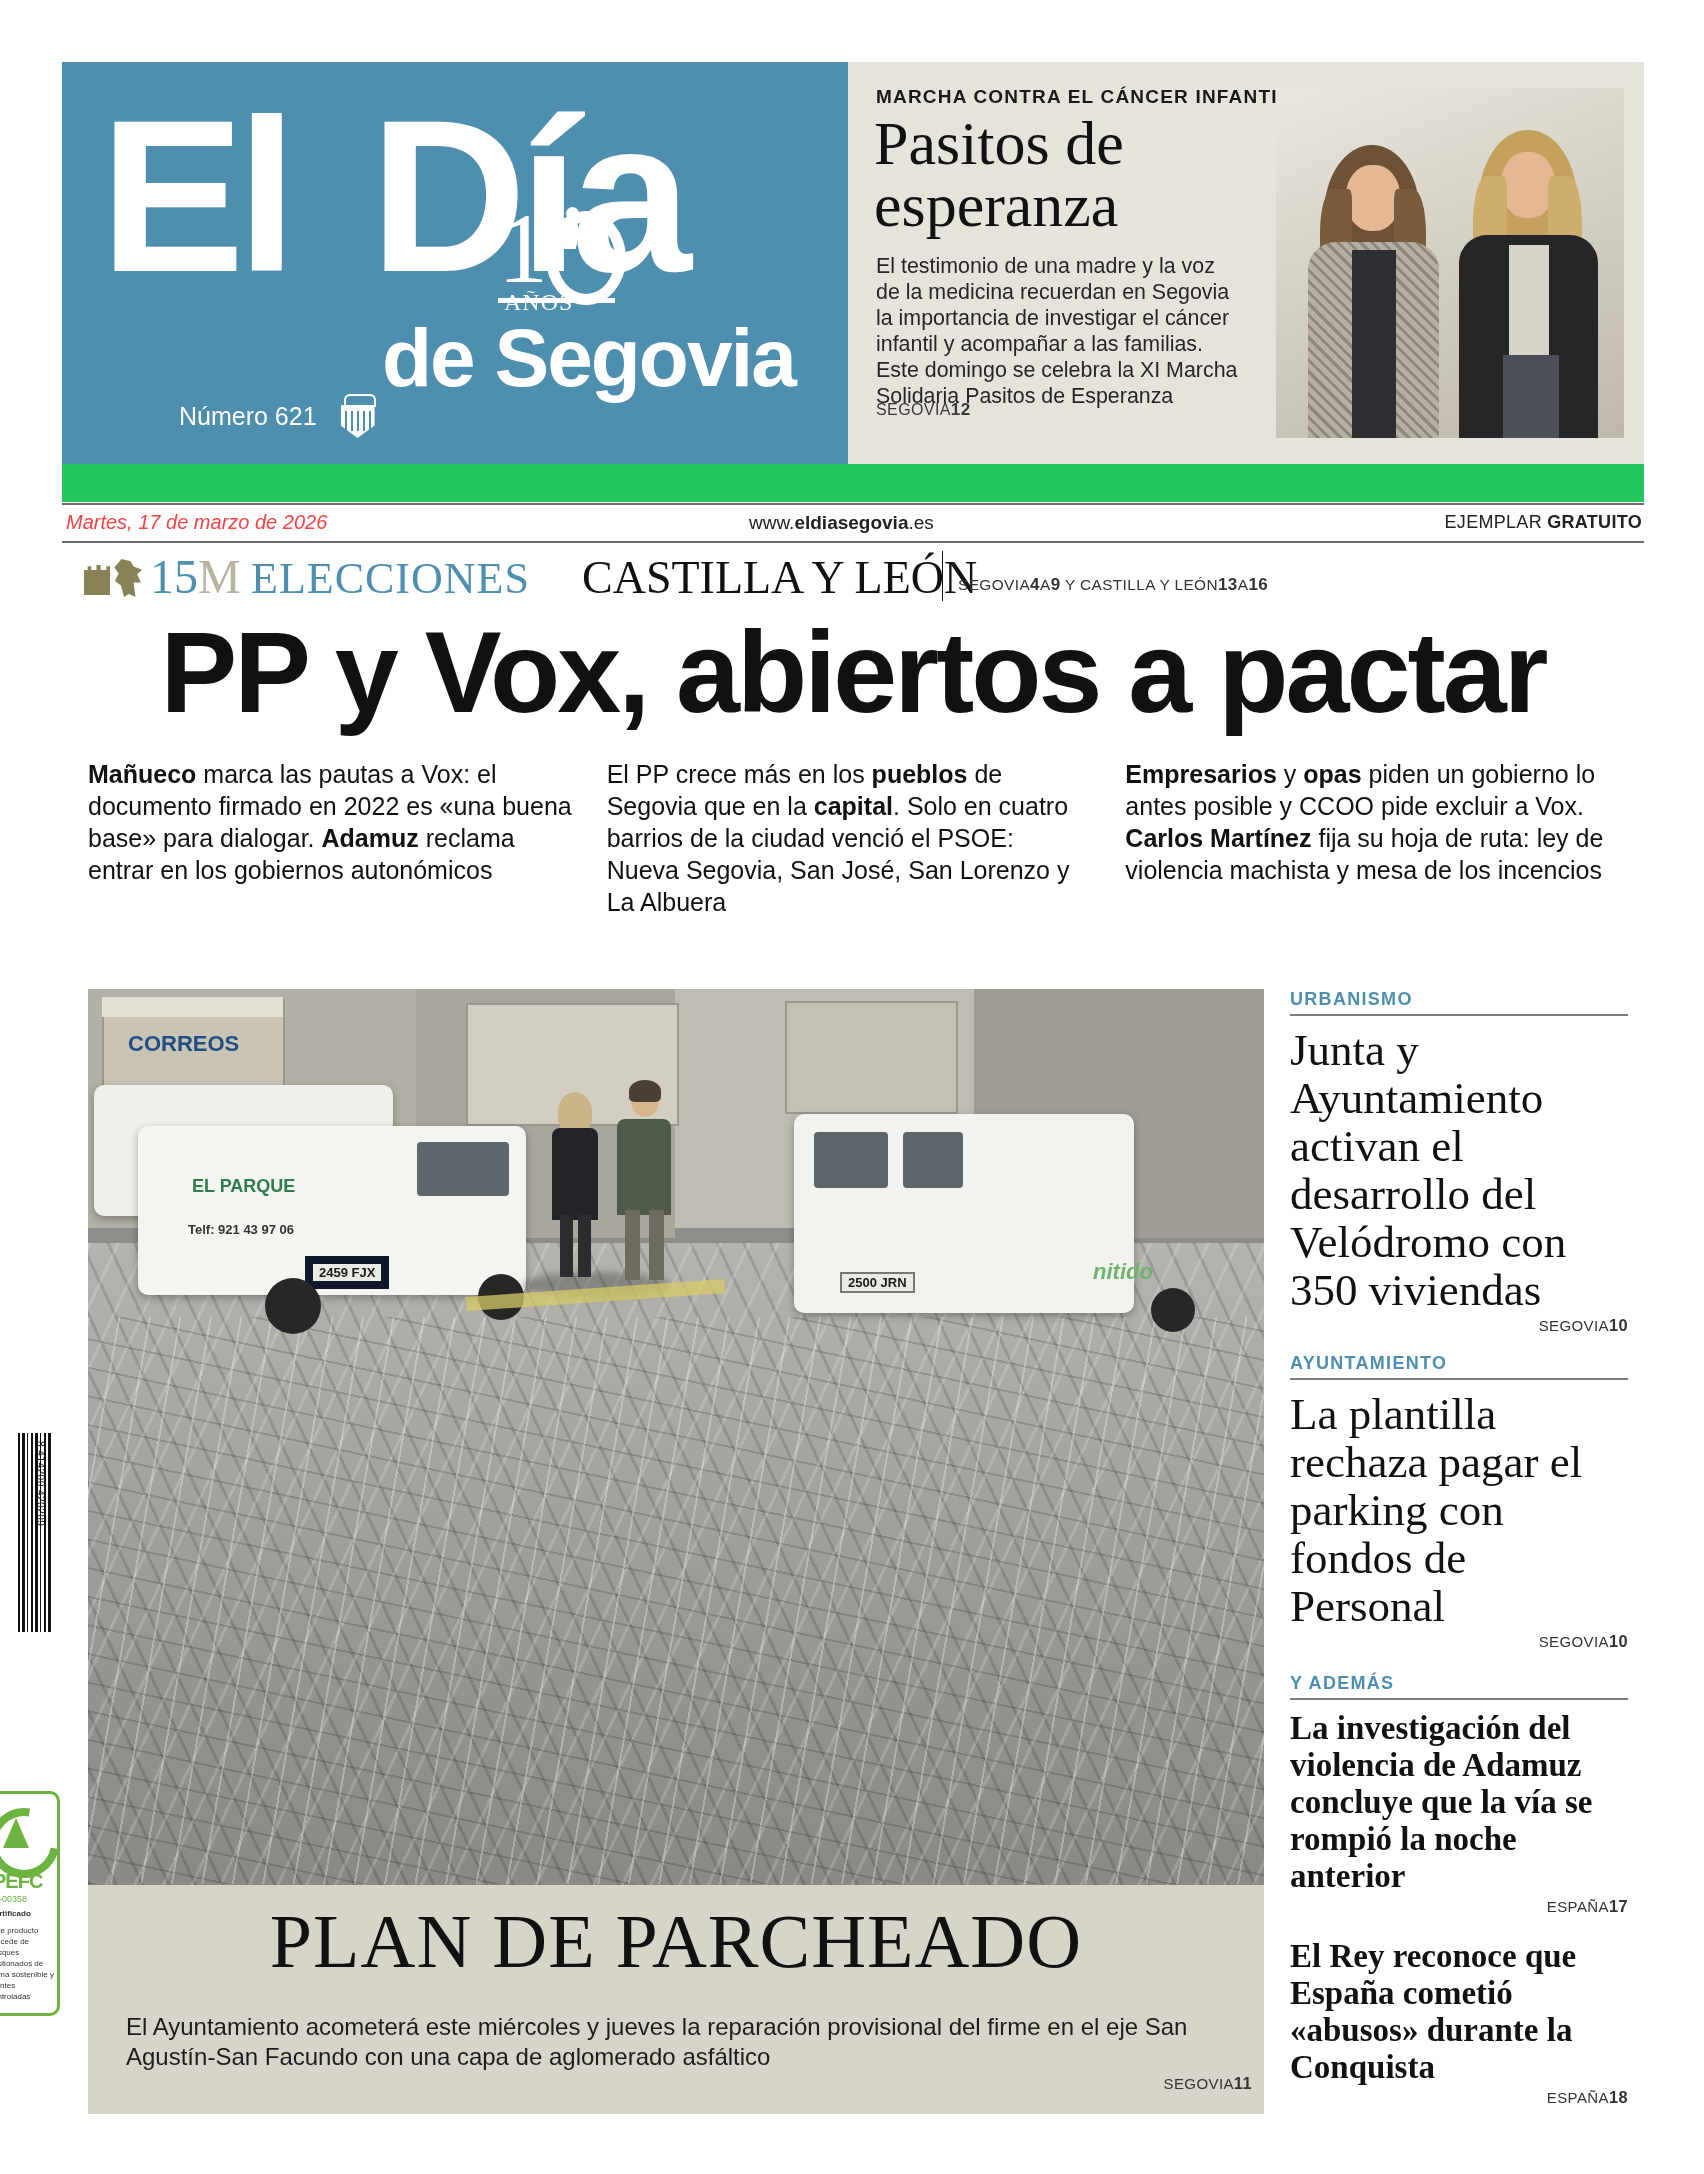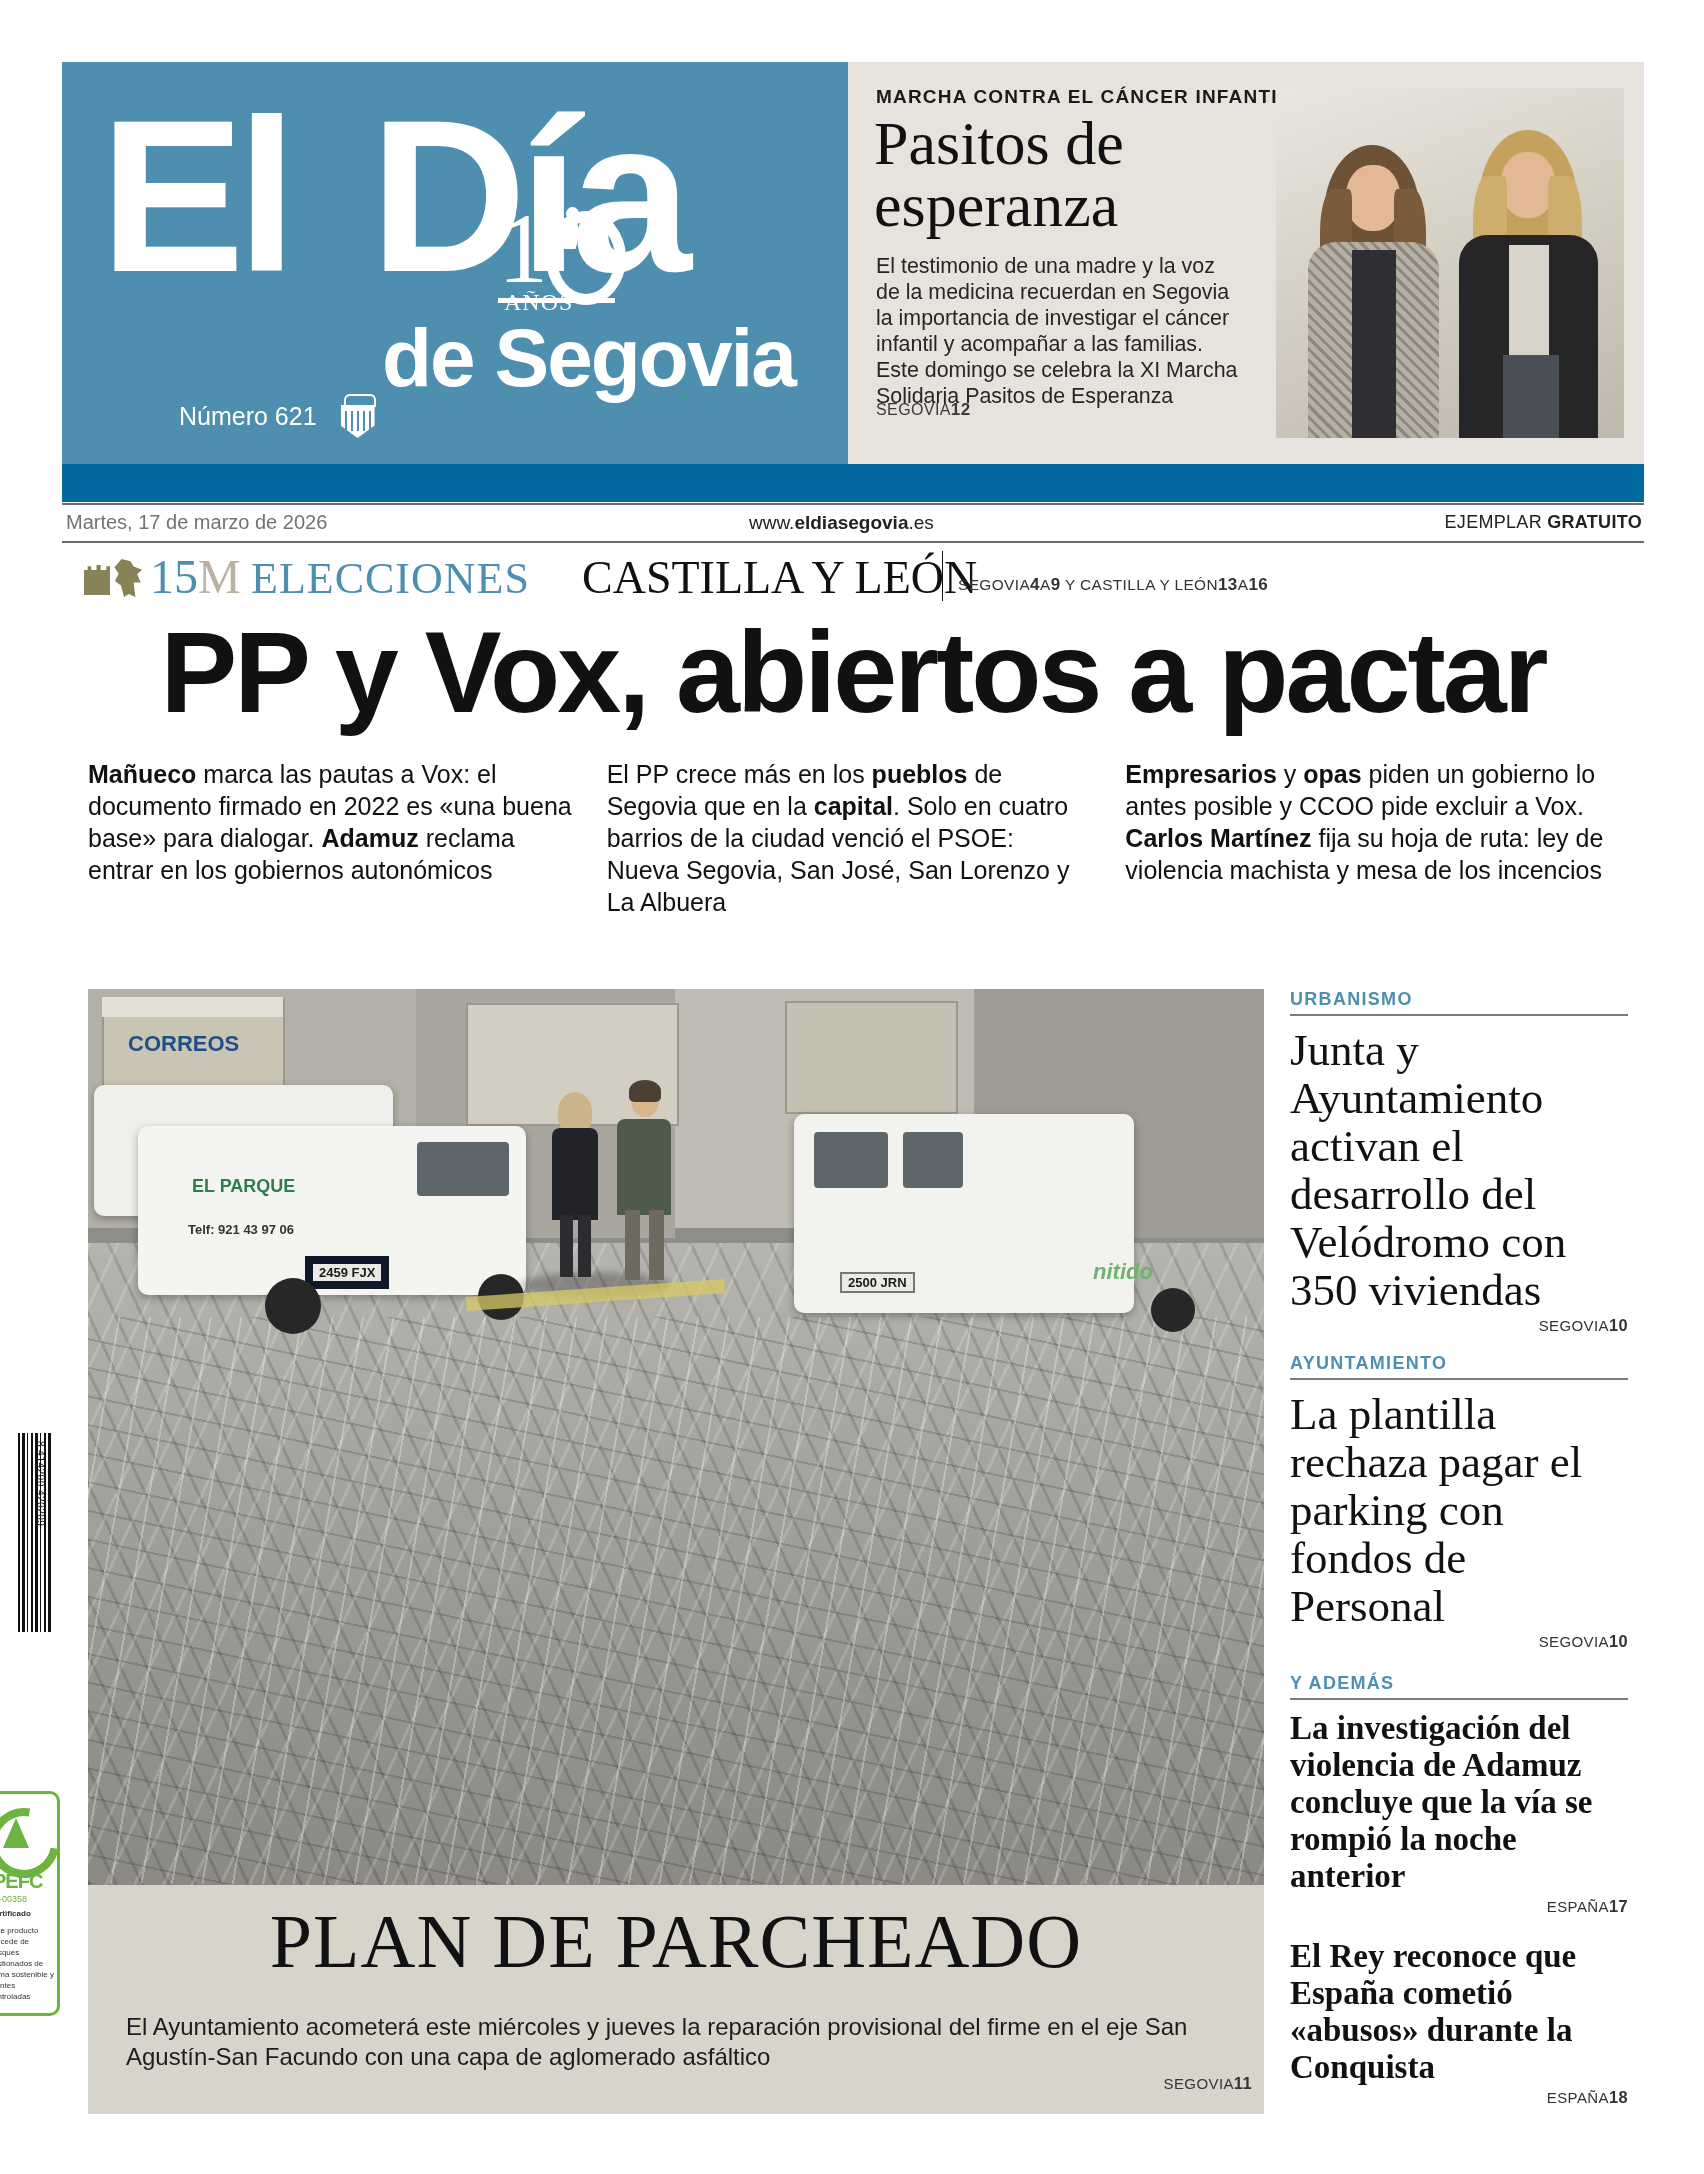--- a/index.html
+++ b/index.html
@@ -19,21 +19,21 @@
   .pefc-mark{position:absolute;left:2px;top:14px;width:54px;height:54px;border-radius:50%;
     border:8px solid #6cb33f;border-right-color:transparent;transform:rotate(-35deg);}
   .pefc-tree{position:absolute;left:16px;top:24px;width:0;height:0;
     border-left:13px solid transparent;border-right:13px solid transparent;border-bottom:30px solid #6cb33f;}
   .pefc-name{position:absolute;left:6px;top:76px;font-size:20px;font-weight:bold;color:#6cb33f;letter-spacing:-1px;}
   .pefc-code{position:absolute;left:2px;top:100px;font-size:9px;color:#6cb33f;}
   .pefc-t1{position:absolute;left:2px;top:115px;font-size:8px;font-weight:bold;color:#333;}
   .pefc-t2{position:absolute;left:2px;top:131px;font-size:8px;line-height:11px;color:#333;width:66px;}
 
   
-  .masthead{position:absolute;left:62px;top:62px;width:1582px;height:440px;background:#0369a1;}
+  .masthead{position:absolute;left:62px;top:62px;width:1582px;height:440px;background:#22c55e;}
   .logo-block{position:absolute;left:0;top:0;width:786px;height:402px;background:#4e8fb0;}
   .logo-el{position:absolute;left:38px;top:40px;font-family:"Liberation Sans",sans-serif;
     font-weight:bold;font-size:217px;line-height:189px;color:#fff;letter-spacing:-8px;}
   .logo-dia{position:absolute;left:308px;top:40px;font-family:"Liberation Sans",sans-serif;
     font-weight:bold;font-size:217px;line-height:189px;color:#fff;letter-spacing:-8px;}
   .logo-anniv{position:absolute;left:436px;top:131px;width:109px;height:119px;}
   .anniv-one{position:absolute;left:0;top:6px;font-family:"Liberation Serif",serif;font-size:100px;line-height:100px;color:#fff;}
   .anniv-o{position:absolute;left:48px;top:18px;width:58px;height:72px;border:11px solid #fff;border-radius:50%;}
   .anniv-fig{position:absolute;left:56px;top:14px;width:34px;height:54px;}
   .anniv-head{position:absolute;left:12px;top:0;width:13px;height:13px;border-radius:50%;background:#fff;}
@@ -65,21 +65,21 @@
   .promo-photo{position:absolute;left:428px;top:26px;width:348px;height:350px;overflow:hidden;background:#cfcabd;}
   .ph-bg{position:absolute;inset:0;background:linear-gradient(160deg,#e9e6df 0%,#d6d1c5 45%,#bdb8ab 100%);}
   .ph-w{position:absolute;bottom:0;}
   .ph-hair{position:absolute;border-radius:50% 50% 42% 42%;}
   .ph-face{position:absolute;border-radius:46%;background:#e4b894;}
   .ph-torso{position:absolute;border-radius:28px 28px 0 0;}
 
   
   .infobar{position:absolute;left:62px;top:503px;width:1582px;height:36px;
     border-top:2px solid #6b6b6b;border-bottom:2px solid #6b6b6b;}
-  .info-date{position:absolute;left:4px;top:6px;font-size:20px;color:#737373;}
+  .info-date{position:absolute;left:4px;top:6px;font-size:20px;color:#ef4444;font-style:italic;}
   .info-web{position:absolute;left:687px;top:7px;font-size:19px;color:#222;}
   .info-web b{font-weight:bold;}
   .info-free{position:absolute;right:2px;top:7px;font-size:18px;color:#222;letter-spacing:0.3px;}
   .info-free b{font-weight:bold;}
 
   
   .electbar{position:absolute;left:62px;top:549px;width:1582px;height:56px;}
   .emblem{position:absolute;left:22px;top:8px;width:58px;height:40px;}
   .emb-castle{position:absolute;left:0;top:6px;width:26px;height:32px;background:#8a8257;
     clip-path:polygon(0 22%,14% 22%,14% 10%,28% 10%,28% 22%,48% 22%,48% 6%,64% 6%,64% 22%,86% 22%,86% 10%,100% 10%,100% 100%,0 100%);}

